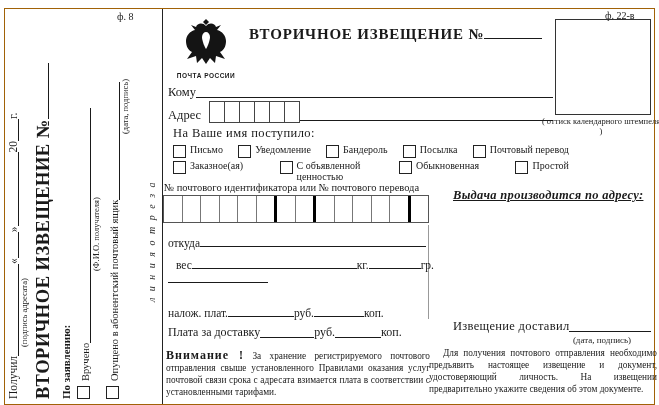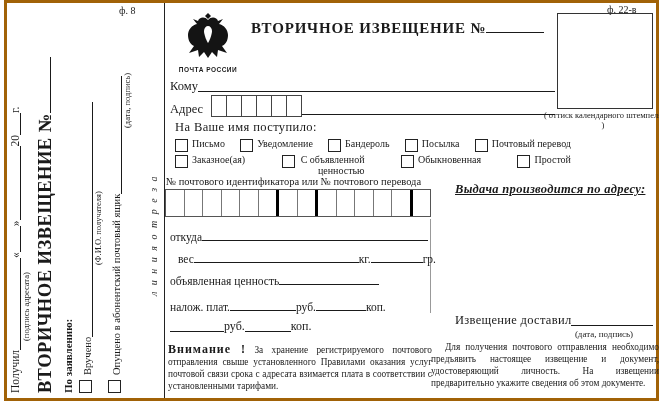--- a/index.html
+++ b/index.html
@@ -1,26 +1,26 @@
 <!DOCTYPE html>
 <html><head>
 <meta charset="utf-8">
 <style>
   html,body{margin:0;padding:0;background:#fff;}
   .page{position:relative;width:659px;height:405px;background:#fff;overflow:hidden;
         font-family:"Liberation Serif","DejaVu Serif",serif;color:#1a1a1a;}
-  .frame{position:absolute;left:4px;top:0;width:649px;height:395px;border:3px solid #a16207;}
+  .frame{position:absolute;left:4px;top:8px;width:649px;height:395px;border:1px solid #a16207;}
   .abs{position:absolute;}
   .blank{display:inline-block;border-bottom:1px solid #1a1a1a;height:11px;vertical-align:baseline;}
   .fline{display:flex;align-items:flex-end;}
   .fill{flex:1;border-bottom:1px solid #1a1a1a;height:1px;margin-bottom:2px;}
   .fill2{border-bottom:1px solid #1a1a1a;height:1px;margin-bottom:2px;}
   .cb{display:inline-block;width:11px;height:11px;border:1px solid #222;background:#fff;flex:none;}
   .cbitem{display:flex;align-items:flex-start;font-size:10px;white-space:nowrap;}
-  .cbitem .lbl{margin-left:4px;line-height:1.05;text-align:right;}
+  .cbitem .lbl{margin-left:4px;line-height:1.05;}
   .wraplbl{white-space:normal;width:66px;}
   
   .stub-wrap{position:absolute;left:2px;top:5px;width:146px;height:385px;}
   .stub{width:385px;height:146px;transform:rotate(-90deg) translateX(-385px);transform-origin:0 0;
         padding:0 2px;box-sizing:border-box;}
   .stub .r1{display:flex;align-items:flex-end;font-size:11.5px;margin-top:2px;}
   .stub .cap{font-size:8.5px;color:#222;}
   .stub-title{font-size:18.5px;font-weight:bold;letter-spacing:.5px;margin-top:4px;white-space:nowrap;}
   .stub-byreq{font-size:11px;font-weight:bold;margin-top:6px;}
   .stub .cbrow{display:flex;align-items:flex-end;font-size:10.5px;margin-top:5px;}
@@ -207,33 +207,33 @@
 
     <div class="abs fline" style="left:163px;top:250px;width:258px;font-size:11.5px;margin-left:8px;">
       <span>вес</span>
       <span class="fill"></span>
       <span>кг.</span>
       <span class="fill2" style="width:52px;"></span>
       <span>гр.</span>
     </div>
 
     <div class="abs fline" style="left:163px;top:272px;width:258px;font-size:11.5px;">
-      <span>объявленная ценность</span>
       <span class="fill2" style="width:100px;"></span>
     </div>
 
     <div class="abs fline" style="left:163px;top:298px;font-size:11.5px;">
       <span>налож. плат.</span>
       <span class="fill2" style="width:66px;"></span>
       <span>руб.</span>
       <span class="fill2" style="width:50px;"></span>
       <span>коп.</span>
     </div>
 
     <div class="abs fline" style="left:163px;top:316px;font-size:12px;">
+      <span>Плата за доставку</span>
       <span class="fill2" style="width:54px;"></span>
       <span>руб.</span>
       <span class="fill2" style="width:46px;"></span>
       <span>коп.</span>
     </div>
 
     <div class="abs para" style="left:161px;top:339px;width:264px;">
       <span class="attn">Внимание !</span>
       <span>За хранение регистрируемого почтового отправления свыше установленного Правилами оказания услуг почтовой связи срока с адресата взимается плата в соответствии с установленными тарифами.</span>
     </div>

